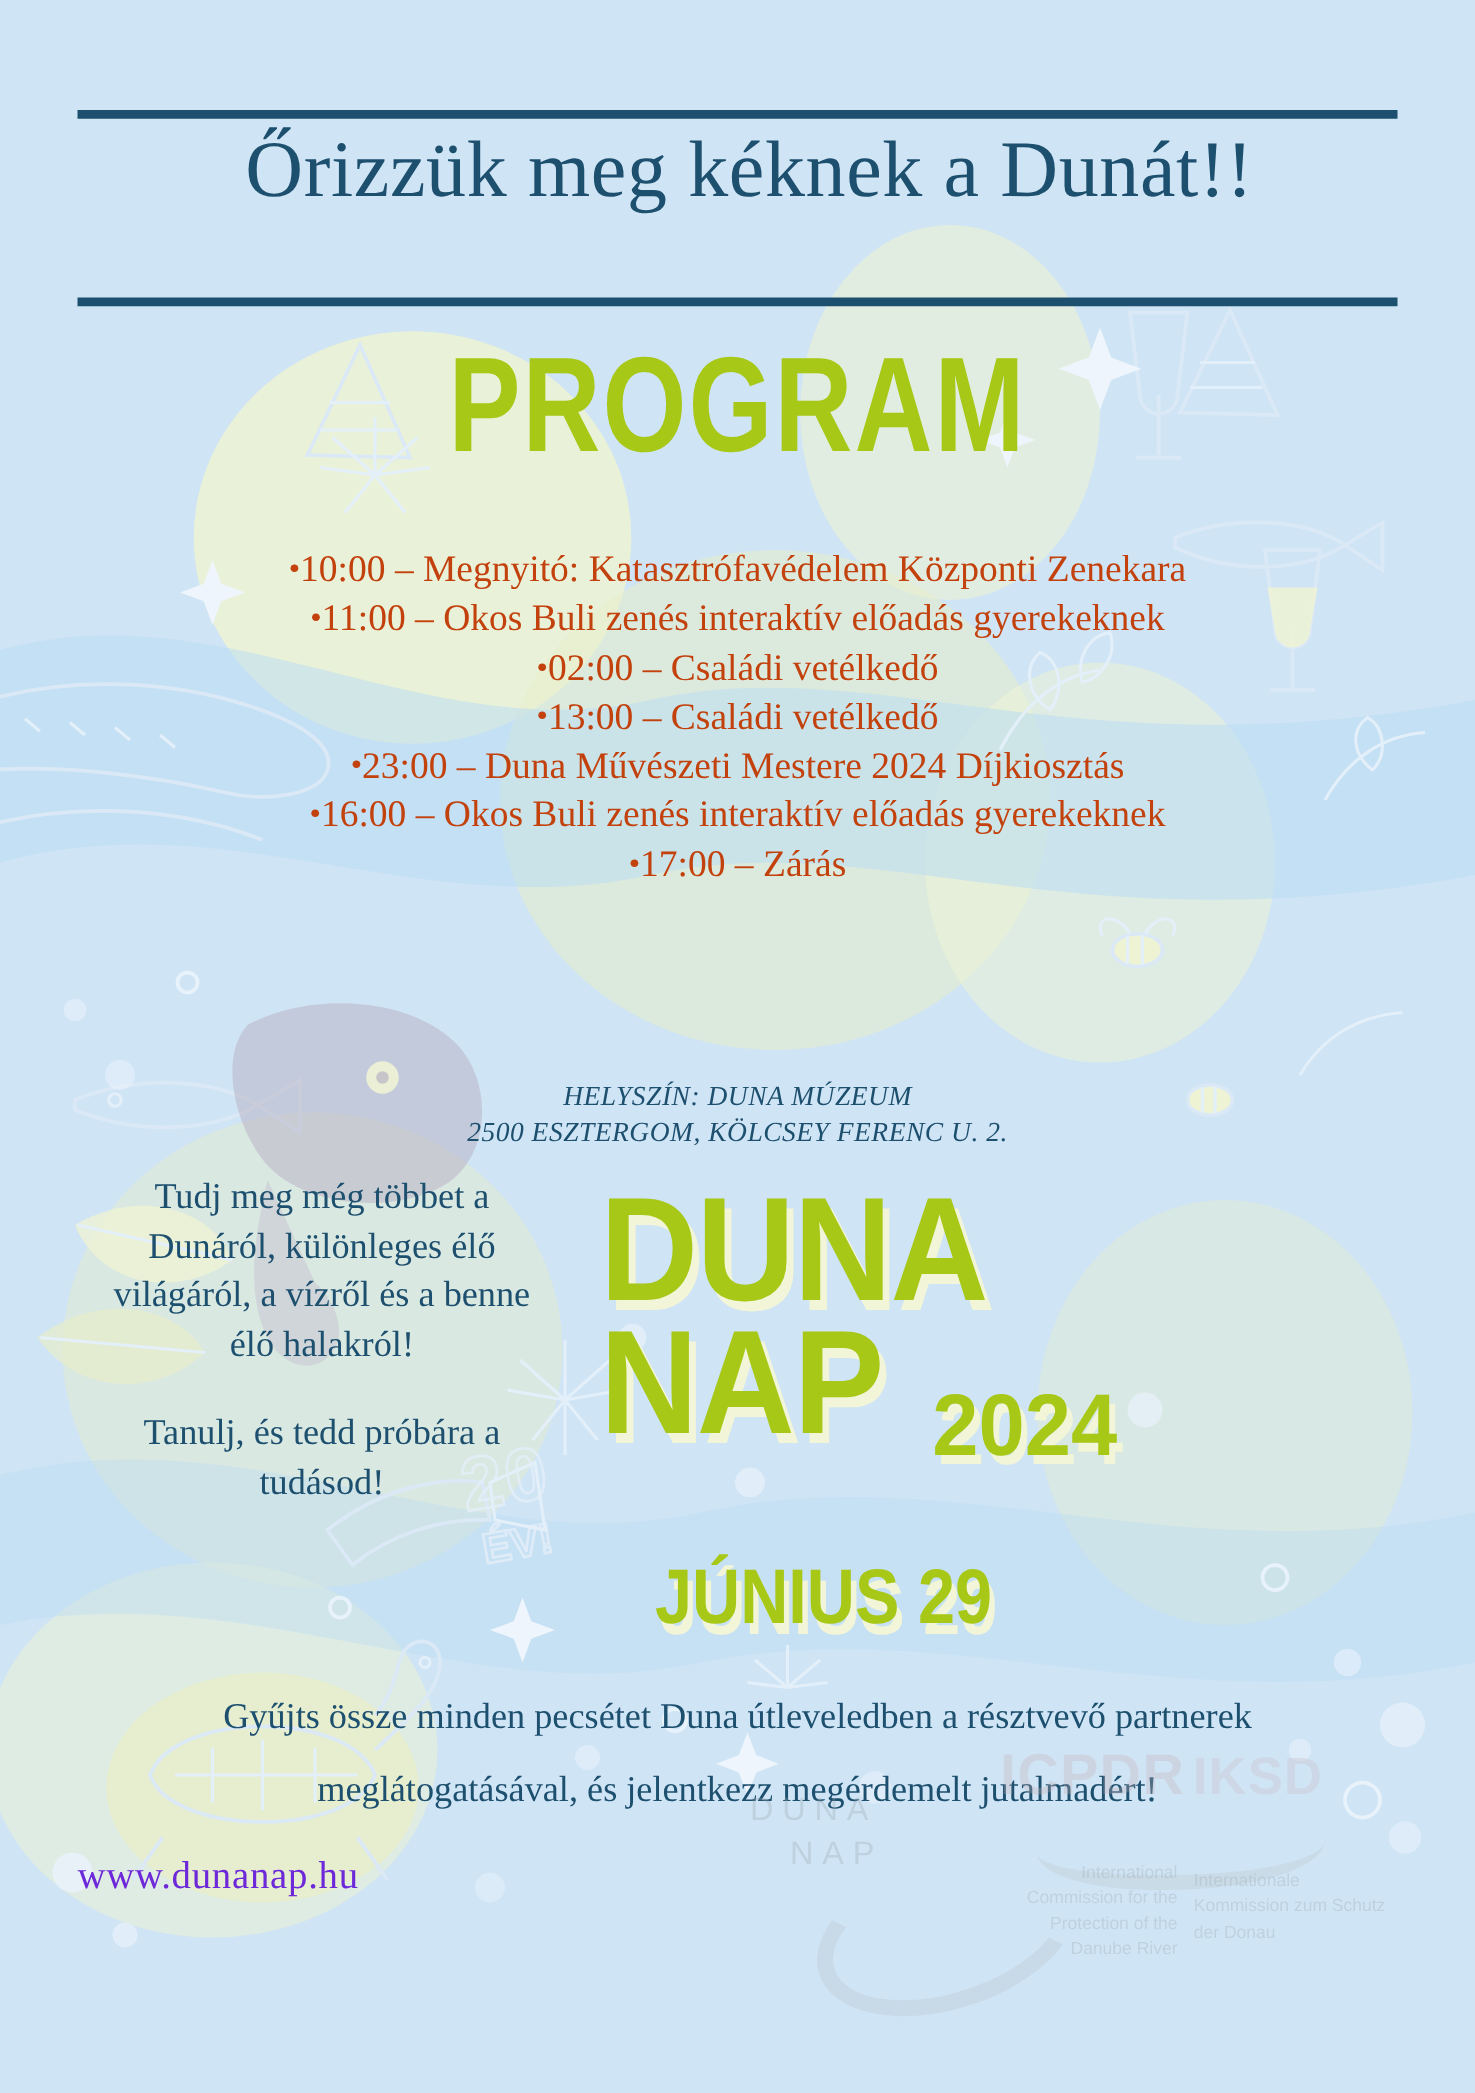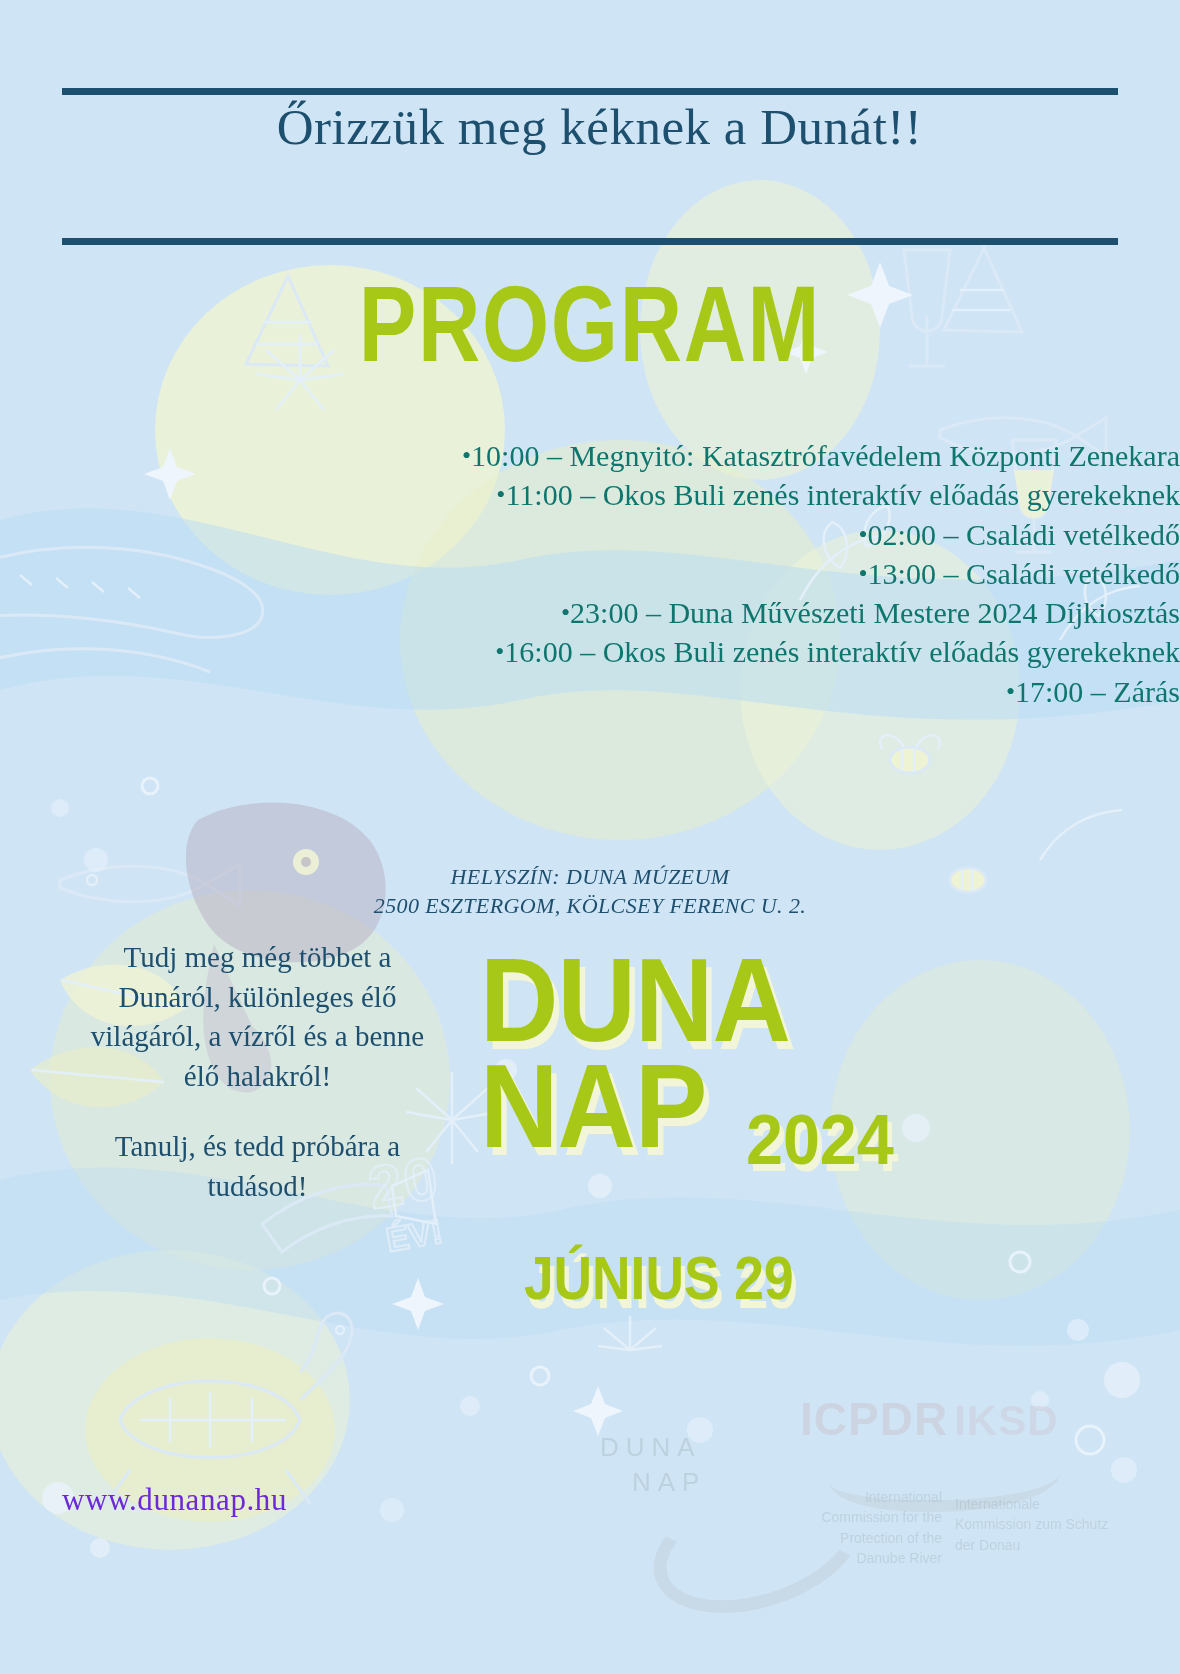--- a/index.html
+++ b/index.html
@@ -23,21 +23,21 @@
   .rule{
     position:absolute;left:62px;right:62px;
     background:#1d4f6e;
   }
   .rule-top{top:88px;height:7px;}
   .rule-bot{top:238px;height:7px;}
   .headline{
     position:absolute;top:96px;left:0;right:0;
     text-align:center;
     font-family:"Liberation Serif", serif;
-    font-size:51px;line-height:1.25;
+    font-size:64px;line-height:1.25;
     color:#1d4f6e;
     font-weight:400;
     letter-spacing:.5px;
     white-space:nowrap;
     padding-left:19px;
   }
 
   
   .program-title{
     position:absolute;top:270px;left:0;right:0;
@@ -53,23 +53,22 @@
 
   
   .prog-list{
     position:absolute;top:436px;left:0;right:0;
     text-align:center;
   }
   .prog-item{
     font-family:"Liberation Serif", serif;
     font-size:30px;
     line-height:1.31;
-    color:#0f766e;
+    color:#c2410c;
     white-space:nowrap;
-    text-align:right;
   }
   .prog-item .dot{font-size:26px;vertical-align:2px;}
 
   .free-note{
     position:absolute;top:805px;left:0;right:0;
     text-align:center;
     font-family:"Liberation Serif", serif;
     font-style:italic;
     font-size:32px;
     color:#a8c818;
@@ -386,20 +385,24 @@
     <p>Tanulj, és tedd próbára a tudásod!</p>
   </div>
 
   <div class="logo-lockup">
     <div class="logo-word logo-duna">DUNA</div>
     <div class="logo-word logo-nap">NAP</div>
     <div class="logo-year">2024</div>
     <div class="logo-date">JÚNIUS 29</div>
   </div>
 
+  <div class="cta">
+    <div>Gyűjts össze minden pecsétet Duna útleveledben a résztvevő partnerek</div>
+    <div>meglátogatásával, és jelentkezz megérdemelt jutalmadért!</div>
+  </div>
 
   <div class="url">www.dunanap.hu</div>
 
   <div class="wm wm-dunanap">
     <div>DUNA</div>
     <div class="l2">NAP</div>
   </div>
   <div class="wm wm-swirl"></div>
 
   <div class="wm wm-icpdr">

